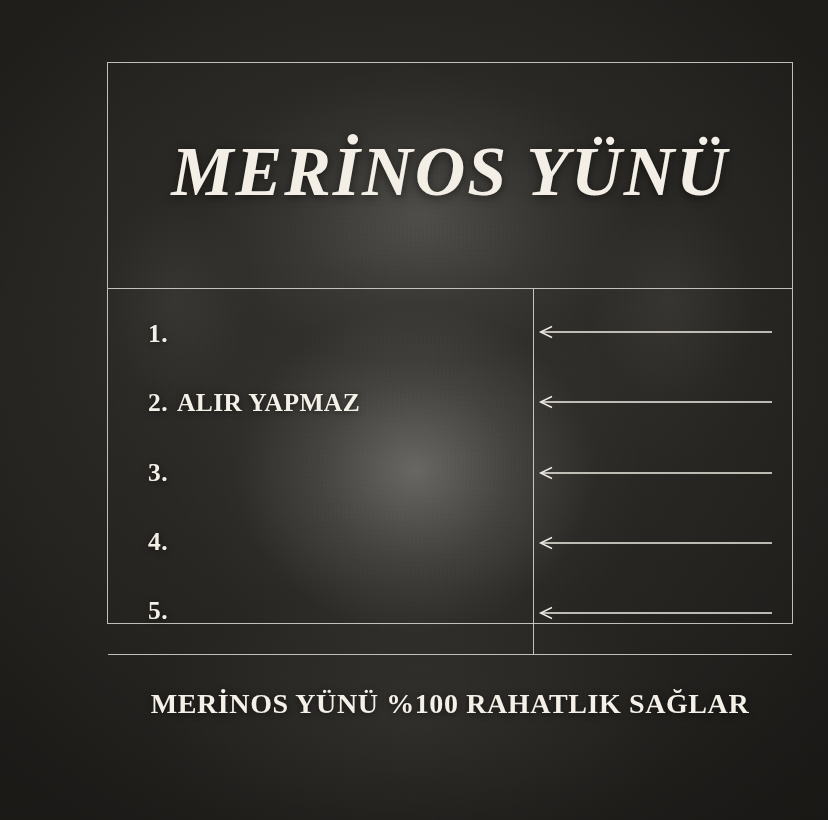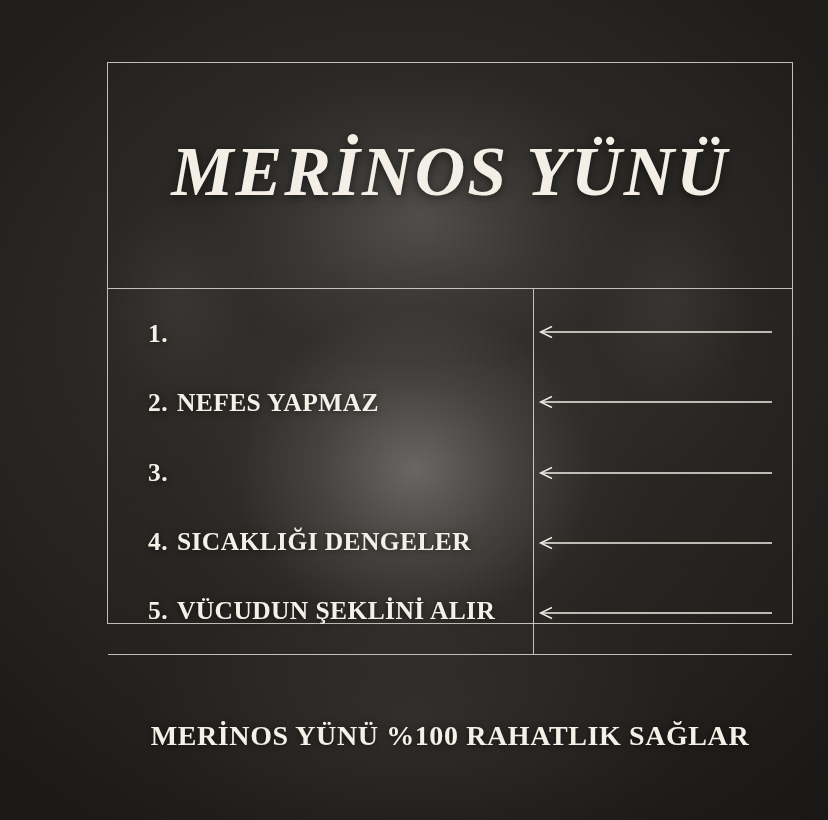--- a/index.html
+++ b/index.html
@@ -149,21 +149,21 @@
   }
   .arrow svg { display: block; }
 
   .footer-row {
     position: absolute;
     left: 0;
     top: 592px;
     width: 100%;
     height: 97px;
     display: flex;
-    align-items: flex-end;
+    align-items: center;
     justify-content: center;
   }
   .footer-text {
     color: #f4f0e8;
     font-family: "Liberation Serif", serif;
     font-weight: 700;
     font-size: 28px;
     letter-spacing: 0.6px;
     white-space: nowrap;
     text-shadow: 0 1px 7px rgba(0,0,0,0.6);
@@ -186,32 +186,30 @@
     </div>
 
     <div class="middle-row">
 
       <div class="list-col">
         <div class="benefit">
           <span class="num">1.</span>
         </div>
         <div class="benefit">
           <span class="num">2.</span>
-          <span class="txt">NEFES YAPMAZ</span>
+          <span class="txt">ALIR YAPMAZ</span>
         </div>
         <div class="benefit">
           <span class="num">3.</span>
         </div>
         <div class="benefit">
           <span class="num">4.</span>
-          <span class="txt">SICAKLIĞI DENGELER</span>
         </div>
         <div class="benefit">
           <span class="num">5.</span>
-          <span class="txt">VÜCUDUN ŞEKLİNİ ALIR</span>
         </div>
       </div>
 
       <div class="arrow-col">
         <div class="arrow">
           <svg width="240" height="14" viewBox="0 0 240 14" aria-hidden="true">
             <line x1="8" y1="7" x2="238" y2="7" stroke="#f0ece4" stroke-width="1.4"></line>
             <polyline points="18,1.5 6.5,7 18,12.5" fill="none" stroke="#f0ece4" stroke-width="1.4"></polyline>
           </svg>
         </div>

